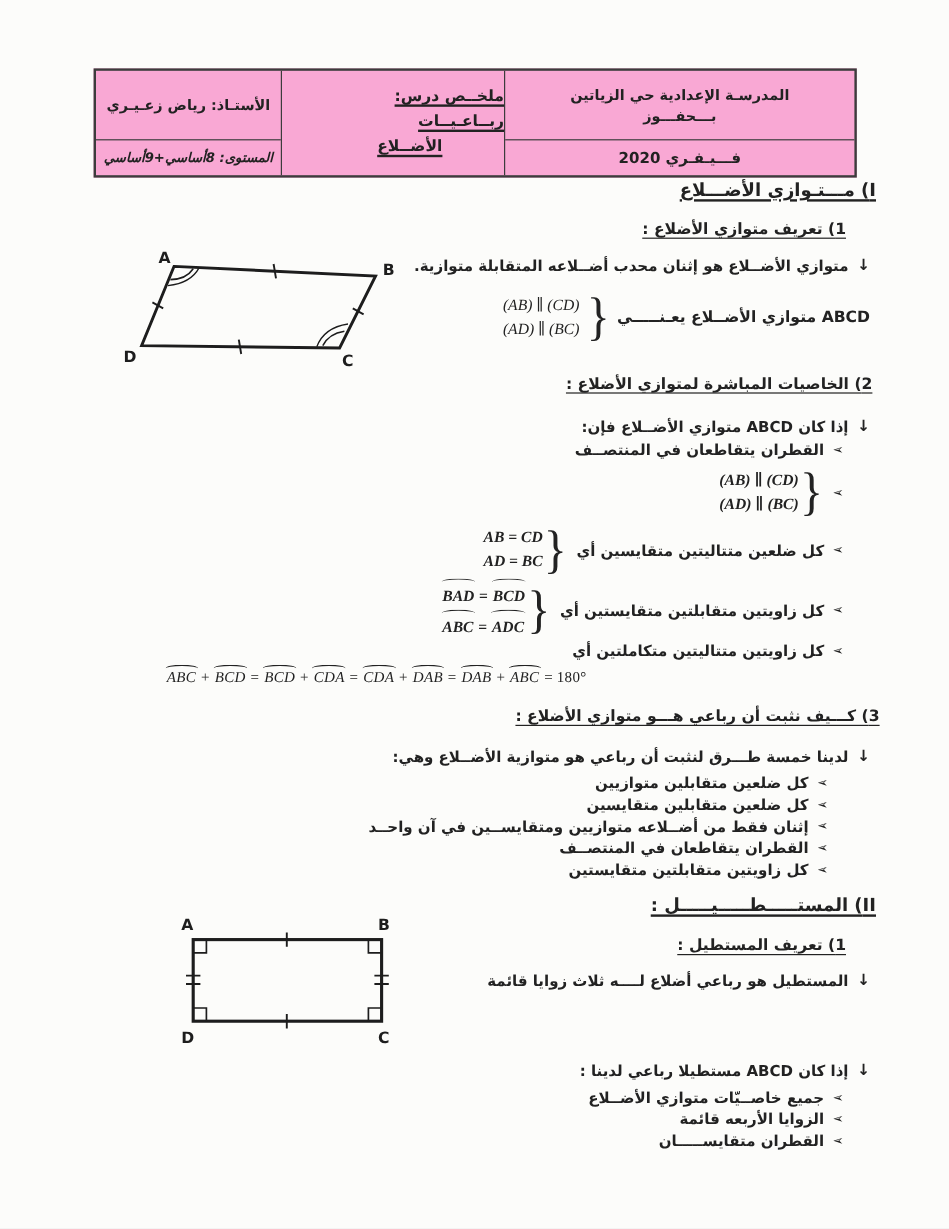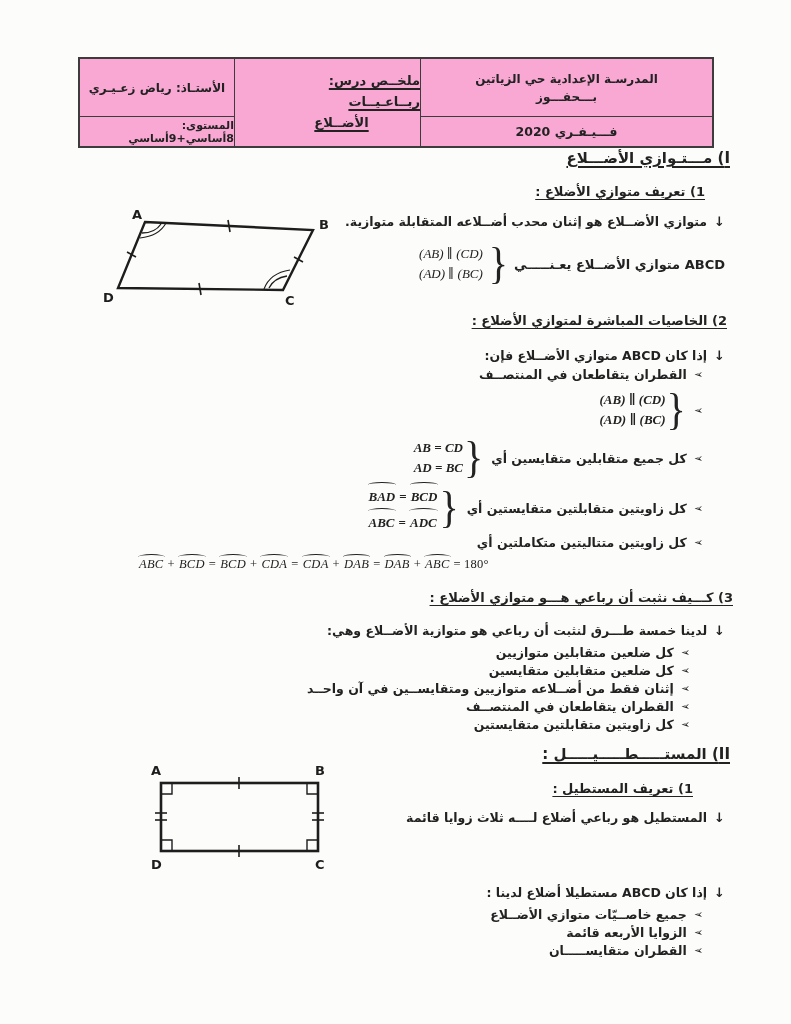--- a/index.html
+++ b/index.html
@@ -18,21 +18,21 @@
   }
   .hdr-cell{box-sizing:border-box;}
   .hdr-cell + .hdr-cell{border-left:none;border-right:1.5px solid #3c3c3c;}
   .hdr-school{width:291px;display:flex;flex-direction:column;}
   .hdr-school-top{height:57px;border-bottom:1.5px solid #3c3c3c;display:flex;flex-direction:column;justify-content:center;align-items:center;font-weight:700;font-size:12px;line-height:1.5;}
   .hdr-school-bot{flex:1;display:flex;justify-content:center;align-items:center;font-weight:700;font-size:12.5px;}
   .hdr-lesson{width:186px;display:flex;flex-direction:column;justify-content:center;align-items:center;font-weight:700;font-size:13px;line-height:1.6;}
   .hdr-lesson span{text-decoration:underline;text-decoration-thickness:1.5px;text-underline-offset:3px;margin-left:28px;}
   .hdr-teacher{width:155px;display:flex;flex-direction:column;}
   .hdr-teacher-top{height:57px;border-bottom:1.5px solid #3c3c3c;display:flex;justify-content:center;align-items:center;font-weight:700;font-size:12px;}
-  .hdr-teacher-bot{flex:1;display:flex;justify-content:center;align-items:center;font-weight:700;font-size:11px;}
+  .hdr-teacher-bot{flex:1;display:flex;justify-content:center;align-items:center;font-weight:700;font-size:11px;font-style:italic;}
   
   .title-main{font-weight:700;font-size:15px;text-decoration:underline;text-decoration-thickness:1.6px;text-underline-offset:3px;}
   .title-sub{font-weight:700;font-size:13px;text-decoration:underline;text-decoration-thickness:1.4px;text-underline-offset:3px;text-align:center;}
   .bullet-row{display:flex;flex-direction:row;direction:rtl;align-items:center;gap:7px;font-size:12.5px;font-weight:600;white-space:nowrap;}
   .main-bullet{font-weight:700;font-size:13px;line-height:1;}
   .sub-arrow{display:inline-block;transform:scaleX(-1);font-size:11px;line-height:1;}
   .math{font-family:"Liberation Serif","DejaVu Serif",serif;}
   .stack{display:flex;flex-direction:column;align-items:flex-start;font-size:13px;line-height:1.55;font-style:italic;white-space:nowrap;justify-content:flex-end;}
   .brace{font-family:"Liberation Serif",serif;font-weight:300;font-size:40px;line-height:1;transform:scaleY(1.1);margin:0 1px;}
   .grp{display:flex;direction:ltr;align-items:center;}
@@ -120,21 +120,21 @@
       <span class="stack math">
         <span>(AB) ∥ (CD)</span>
         <span>(AD) ∥ (BC)</span>
       </span>
       <span class="brace">}</span>
     </span>
   </div>
 
   <div class="abs bullet-row" style="top:434px;right:88px;height:48px;">
     <span class="sub-arrow">➢</span>
-    <span class="ar">كل جميع متقابلين متقايسين أي</span>
+    <span class="ar">كل ضلعين متتاليتين متقايسين أي</span>
     <span class="grp">
       <span class="stack math">
         <span>AB = CD</span>
         <span>AD = BC</span>
       </span>
       <span class="brace">}</span>
     </span>
   </div>
 
   <div class="abs bullet-row" style="top:482px;right:88px;height:52px;">
@@ -182,21 +182,21 @@
       <span class="sub-arrow">➢</span>
       <span class="ar">القطران يتقاطعان في المنتصــف</span>
     </div>
     <div class="bullet-row">
       <span class="sub-arrow">➢</span>
       <span class="ar">كل زاويتين متقابلتين متقايستين</span>
     </div>
   </div>
 
   <div class="abs title-main ar" style="top:745px;right:61px;">II) المستـــــطـــــيـــــل :</div>
-  <div class="abs title-sub ar" style="top:781px;right:98px;">1) تعريف المستطيل :</div>
+  <div class="abs title-sub ar" style="top:781px;right:86px;">1) تعريف المستطيل :</div>
 
   <div class="abs bullet-row" style="top:810px;right:66px;">
     <span class="main-bullet">↓</span>
     <span class="ar">المستطيل هو رباعي أضلاع لــــه ثلاث زوايا قائمة</span>
   </div>
 
   <svg class="abs" style="left:143px;top:760px;" width="215" height="118" viewBox="0 0 215 118">
     <rect class="ln" x="18" y="23" width="157" height="68" stroke-width="2.6"></rect>
 
     <path class="ln" d="M 18 34 H 29 V 23" stroke-width="1.4"></path>
@@ -212,21 +212,21 @@
     <line class="ln" x1="169" y1="60" x2="181" y2="60" stroke-width="1.6"></line>
     <text x="8" y="15">A</text>
     <text x="172" y="15">B</text>
     <text x="172" y="109">C</text>
     <text x="8" y="109">D</text>
   </svg>
 
 
   <div class="abs bullet-row" style="top:885px;right:66px;">
     <span class="main-bullet">↓</span>
-    <span class="ar">إذا كان ABCD مستطيلا أضلاع لدينا :</span>
+    <span class="ar">إذا كان ABCD مستطيلا رباعي لدينا :</span>
   </div>
 
   <div class="abs list" style="top:907px;right:88px;">
     <div class="bullet-row">
       <span class="sub-arrow">➢</span>
       <span class="ar">جميع خاصــيّات متوازي الأضــلاع</span>
     </div>
     <div class="bullet-row">
       <span class="sub-arrow">➢</span>
       <span class="ar">الزوايا الأربعه قائمة</span>

